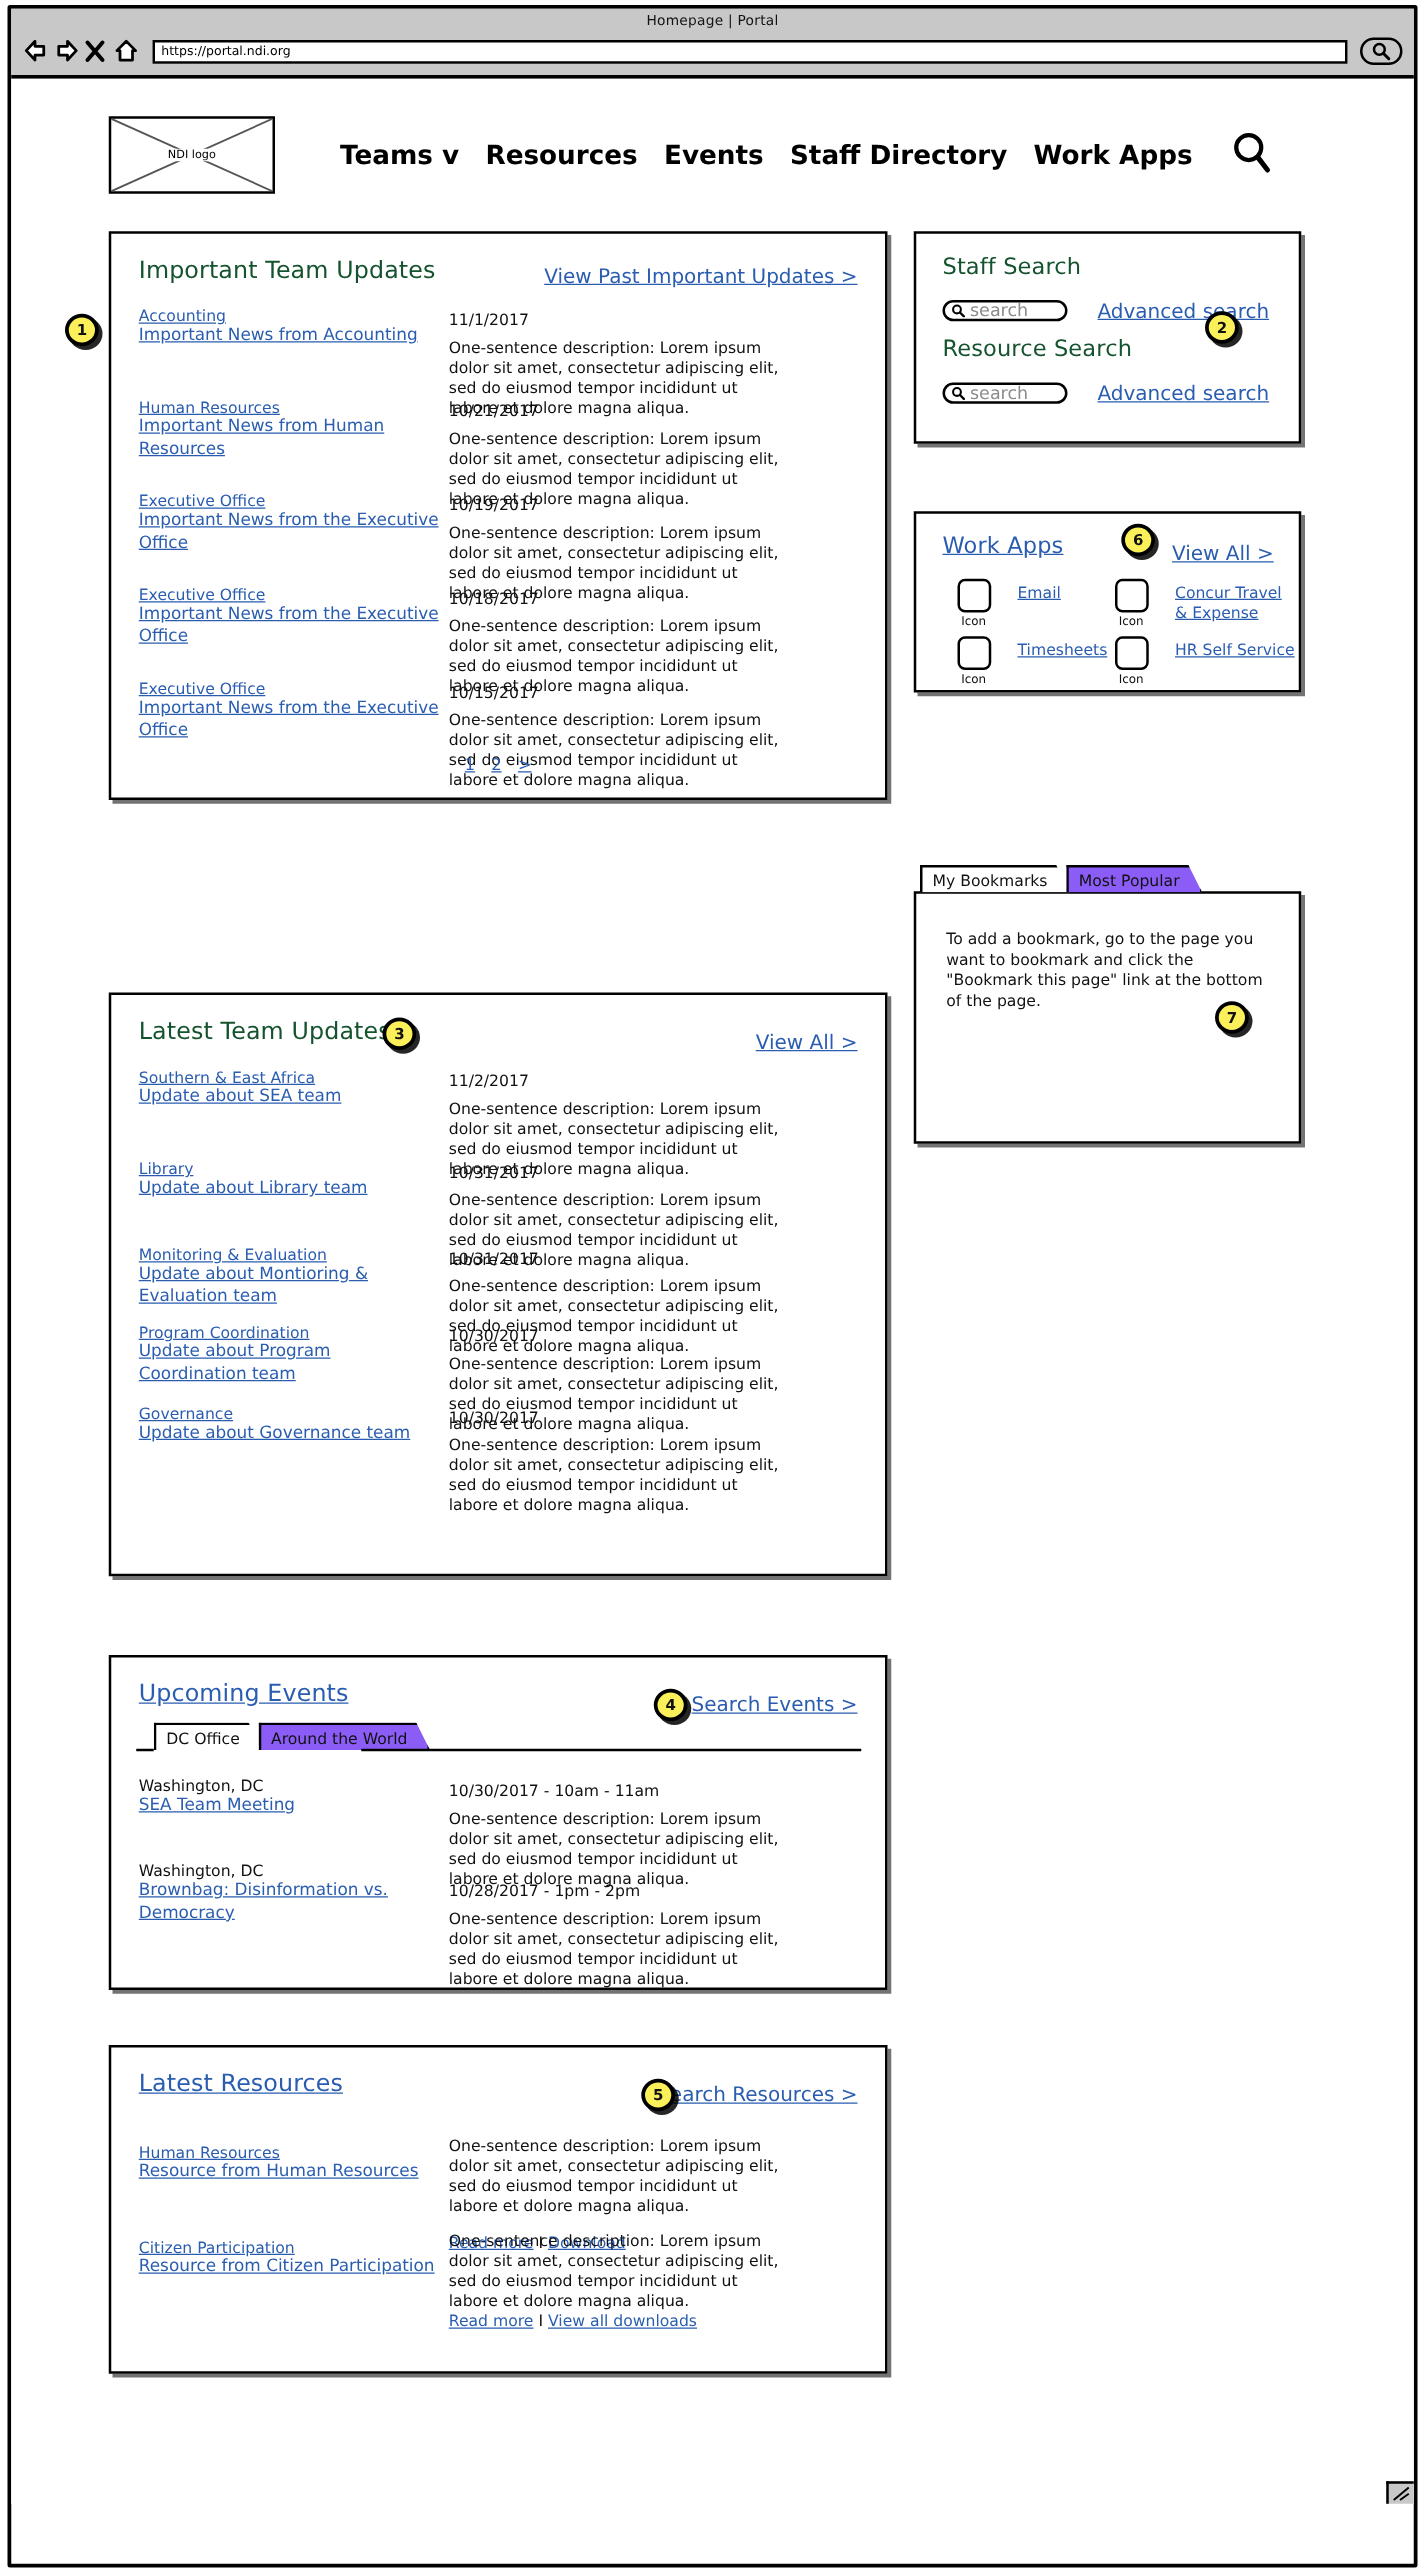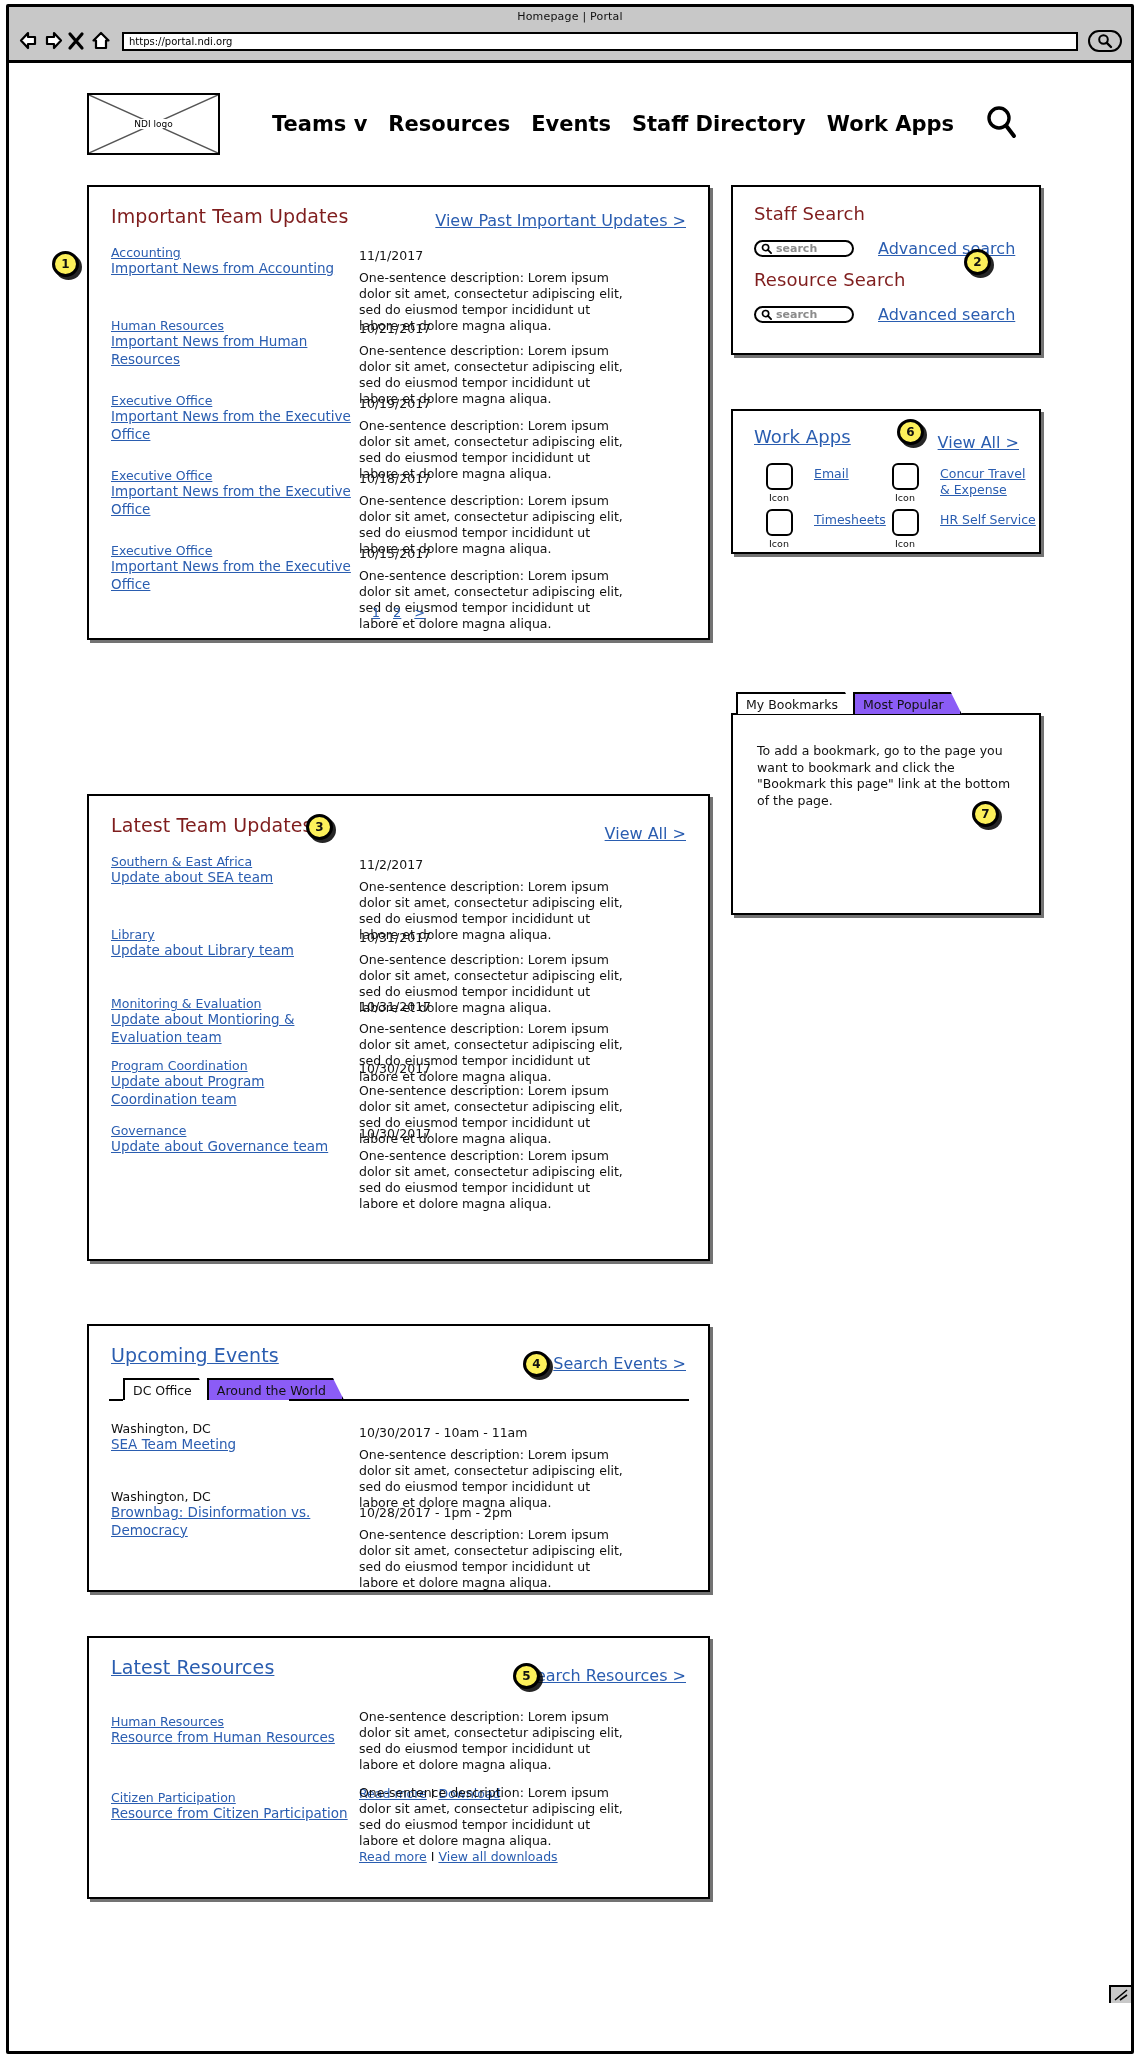--- a/index.html
+++ b/index.html
@@ -80,21 +80,21 @@
   }
   .main-nav .nav-item { white-space: nowrap; }
   .nav-search-glyph { margin-left: 10px; }
 
   
   .panel {
     position: absolute; border: 2.5px solid #000; background: #fff;
     box-shadow: 3px 3px 0 rgba(0,0,0,.55);
   }
   .panel-title {
-    font-size: 19px; color: #7f1d1d; letter-spacing: .1px;
+    font-size: 19px; color: #14532d; letter-spacing: .1px;
   }
   .panel-title.link { color: #2a5db0; text-decoration: underline; }
 
   a, .lnk {
     color: #2a5db0; text-decoration: underline; cursor: pointer;
   }
   .lnk-sm { font-size: 16px; }
   .desc {
     font-size: 12.5px; color: #111; line-height: 1.27;
   }
@@ -116,21 +116,21 @@
   .row .headline { font-size: 13.5px; display:block; line-height: 1.32; }
   .col-left { position: absolute; left: 0; width: 240px; }
   .col-right { position: absolute; left: 248px; width: 270px; }
 
   
   .search-pill {
     width: 100px; height: 17px; border: 2px solid #000; border-radius: 10px;
     display: flex; align-items: center; padding-left: 5px; gap: 4px;
     background: #fff;
   }
-  .search-pill .ph { font-size: 11px; color: #8b8b8b; font-weight: bold; }
+  .search-pill .ph { font-size: 14px; color: #8b8b8b; }
 
   
   .app-tile {
     width: 27px; height: 27px; border: 2.5px solid #000; border-radius: 6px;
     background: #fff;
   }
   .app-icon-label { font-size: 9.5px; color: #111; margin-top: 2px; }
   .app-link { font-size: 12.5px; line-height: 1.25; display:block; }
 
   .tab-clip {

